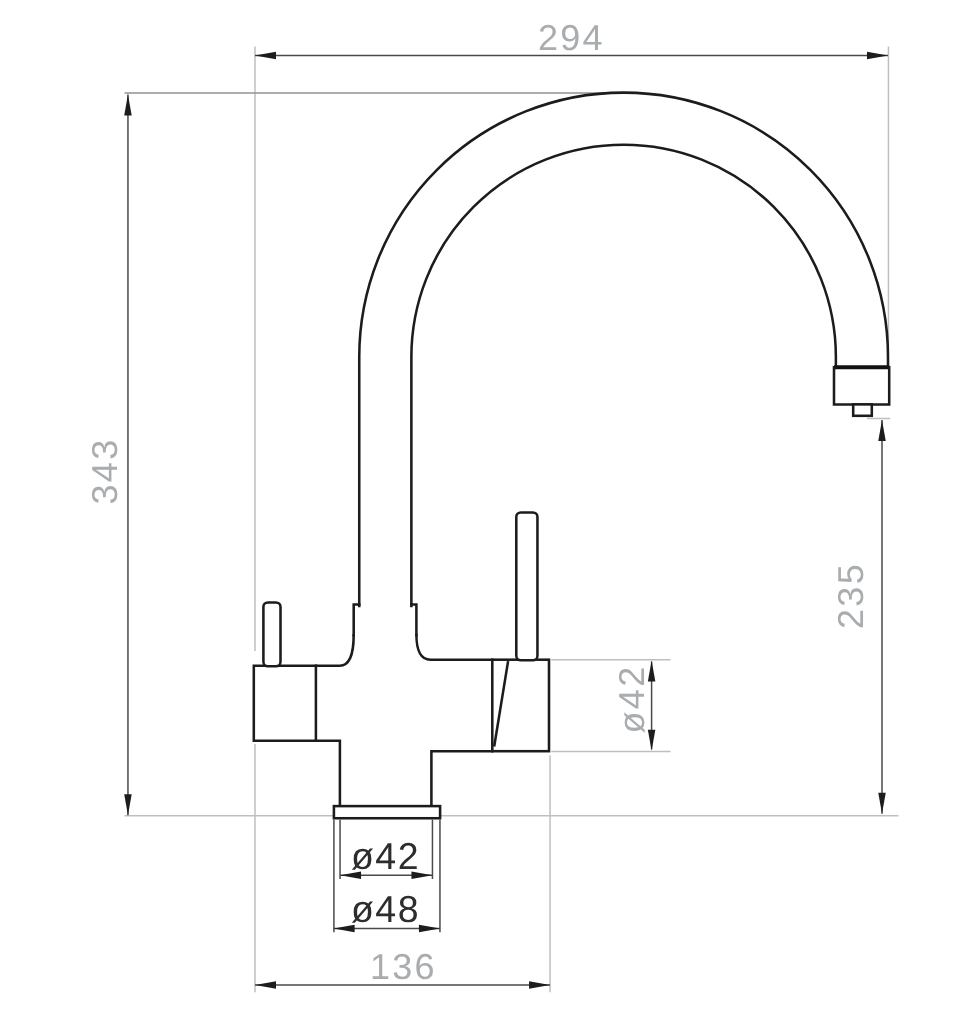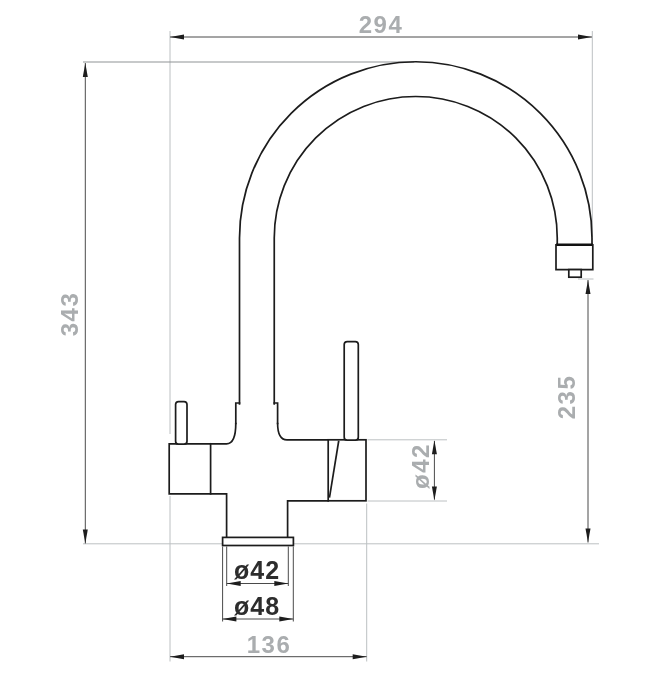--- a/index.html
+++ b/index.html
@@ -7,21 +7,20 @@
     padding: 0;
     background: #ffffff;
     font-family: "Liberation Sans", sans-serif;
   }
   .canvas {
     position: relative;
     width: 649px;
     height: 679px;
     background: #ffffff;
     overflow: hidden;
-    font-weight: bold;
   }
   svg { display: block; }
 
   .outline      { stroke: #1c1c1c; stroke-width: 1.7; fill: none; stroke-linecap: square; }
   .outline-fill { stroke: #1c1c1c; stroke-width: 1.7; fill: #ffffff; }
   .thickline    { stroke: #111111; stroke-width: 2.6; fill: none; }
   .dimline      { stroke: #4a4a4a; stroke-width: 1; fill: none; }
   .extline      { stroke: #bcc0c2; stroke-width: 1; fill: none; }
   .extline-med  { stroke: #8f9395; stroke-width: 1; fill: none; }
   .extline-dark { stroke: #4a4a4a; stroke-width: 1; fill: none; }

